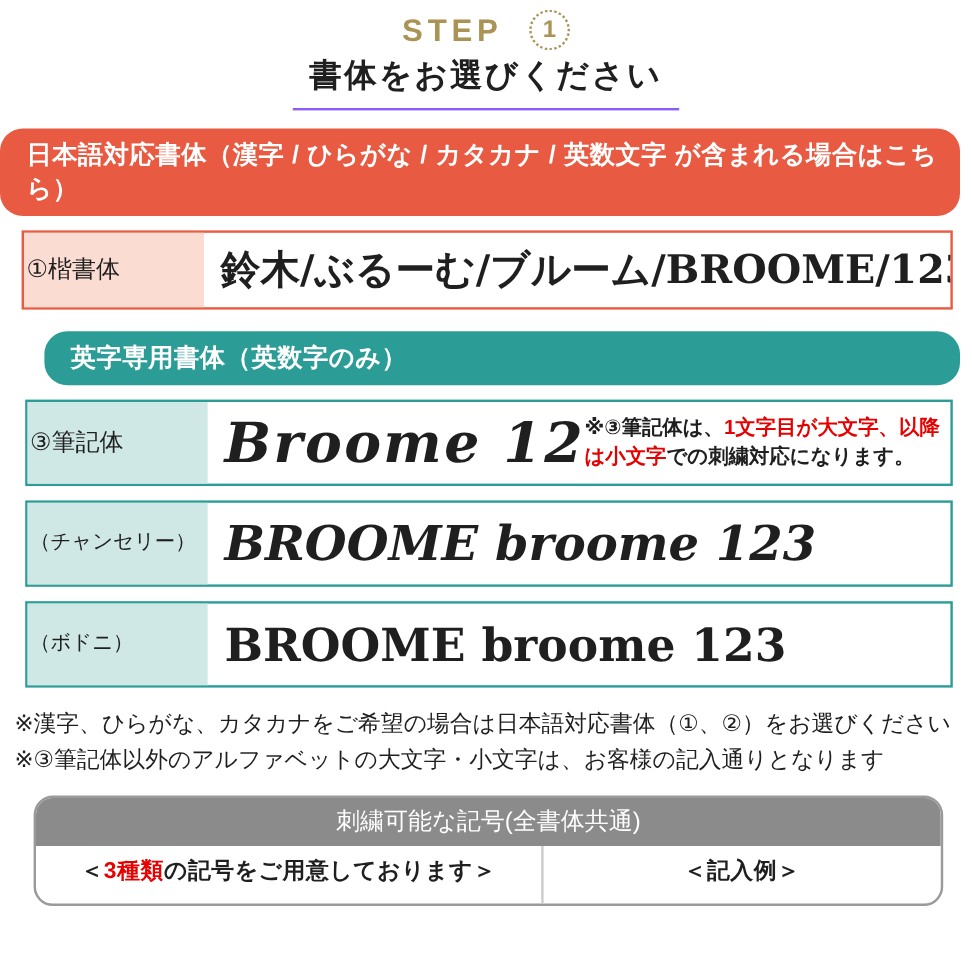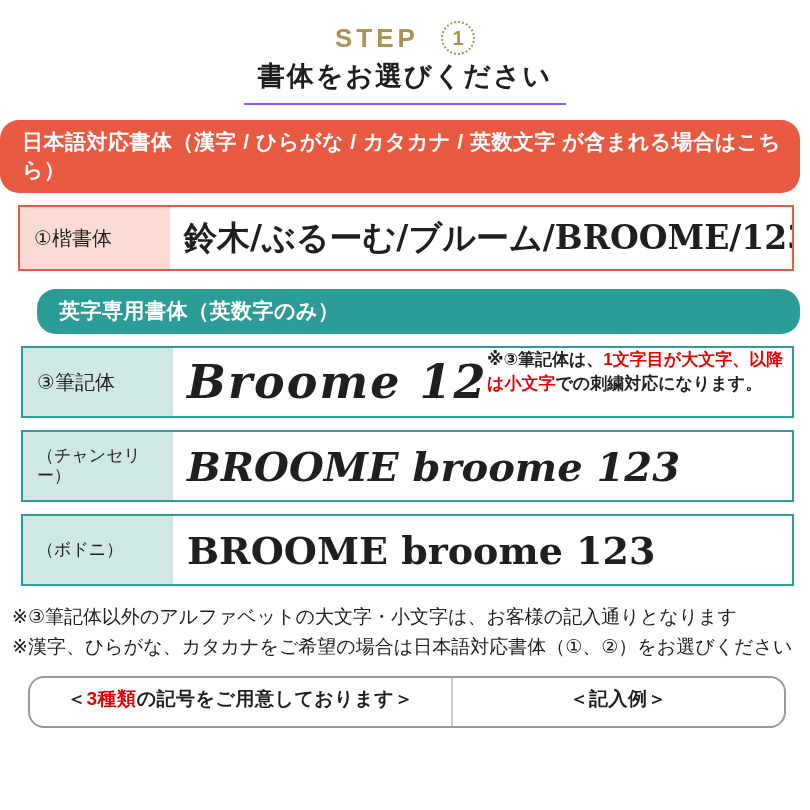--- a/index.html
+++ b/index.html
@@ -5,21 +5,21 @@
   html,body { margin:0; padding:0; background:#fff; }
   body {
     width:810px; height:810px; overflow:hidden;
     font-family:"Liberation Sans","DejaVu Sans",sans-serif;
     color:#1f1f1f;
     -webkit-font-smoothing:antialiased;
   }
   .red-text { color:#e60000; }
 
   
-  .step-row { display:flex; justify-content:center; align-items:center; gap:22px; padding-top:21px; color:#ab9355; }
+  .step-row { display:flex; justify-content:center; align-items:center; gap:22px; padding-top:8px; color:#ab9355; }
   .step-label { font-size:26px; font-weight:bold; letter-spacing:4px; }
   .step-circle {
     width:30px; height:30px; border:2px dotted #ab9355; border-radius:50%;
     display:flex; align-items:center; justify-content:center;
     font-size:20px; font-weight:bold;
   }
   .title-wrap { text-align:center; margin-top:3px; }
   .title {
     display:inline-block; margin:0; font-size:27px; font-weight:bold;
     letter-spacing:2px; border-bottom:2px solid #8b5cf6; padding:0 14px 9px;
@@ -31,36 +31,36 @@
     font-size:21px; padding:8px 16px 9px 22px; letter-spacing:0.5px;
   }
   .band-red { background:#e85a42; }
   .band-teal { background:#2b9d96; margin-top:18px;margin-left:37px; }
 
   
   .font-box { display:flex; align-items:stretch; margin:12px 16px 0 18px; border:2px solid; background:#fff; }
   .red-box { border-color:#e85a42; height:62px; }
   .teal-box { border-color:#2b9d96; height:68px;margin-left:21px; }
   .font-label {
-    flex:0 0 150px; box-sizing:border-box; padding-left:14px;
+    flex:0 0 150px; box-sizing:border-box; padding-left:2px;
     display:flex; flex-direction:column; justify-content:center;
     font-size:20px; line-height:1.2;
   }
   .pink { background:#fadcd3; }
   .lteal { background:#cfe8e5; }
   .sublabel { font-size:17px; margin-top:2px;font-family:Liberation Mono, monospace; }
   .font-sample { flex:1; display:flex; align-items:center; padding-left:14px; white-space:nowrap; overflow:hidden; }
   .kaisho  { font-family:"DejaVu Serif","Liberation Serif",serif; font-weight:bold; font-size:33px; }
   .marugo  { font-family:"DejaVu Sans","Liberation Sans",sans-serif; font-weight:bold; font-size:30px; letter-spacing:2px; }
   .script  { font-family:"DejaVu Serif","Liberation Serif",serif; font-style:italic; font-weight:bold; font-size:46px; letter-spacing:2px; }
   .chancery{ font-family:"DejaVu Serif","Liberation Serif",serif; font-style:italic; font-weight:600; font-size:40px; }
   .bodoni  { font-family:"DejaVu Serif","Liberation Serif",serif; font-weight:bold; font-size:38px; }
   .script-note {
     flex:0 0 305px; box-sizing:border-box; padding-right:8px;
-    display:flex; 
+    display:flex; align-items:center;
     font-size:17px; font-weight:bold; line-height:1.4;
   }
 
   
   .notes { margin:16px 0 0 12px; font-size:19px; line-height:1.6; }
 
   
   .symbols-box { margin:13px 24px 0 28px; border:2px solid #9a9a9a; border-radius:16px; overflow:hidden; }
   .symbols-header { background:#8b8b8b; color:#fff; text-align:center; font-size:20px; padding:6px 0 7px; }
   .symbols-body { display:flex; }
@@ -107,25 +107,26 @@
   </div>
 
   <div class="font-box teal-box">
     <div class="font-label lteal">
       <span class="sublabel">（ボドニ）</span>
     </div>
     <div class="font-sample bodoni">BROOME broome 123</div>
   </div>
 
   <div class="notes">
+    <div>※漢字、ひらがな、カタカナをご希望の場合は日本語対応書体（①、②）をお選びください</div>
     <div>※③筆記体以外のアルファベットの大文字・小文字は、お客様の記入通りとなります</div>
-    <div>※漢字、ひらがな、カタカナをご希望の場合は日本語対応書体（①、②）をお選びください</div>
   </div>
 
   <div class="symbols-box">
+    <div class="symbols-header">刺繍可能な記号(全書体共通)</div>
     <div class="symbols-body">
 
       <div class="symbols-left">
         <div class="sym-heading"><span>＜</span><span class="red-text">3種類</span><span>の記号をご用意しております＞</span></div>
 
       </div>
 
       <div class="symbols-right">
         <div class="sym-heading">＜記入例＞</div>
 

